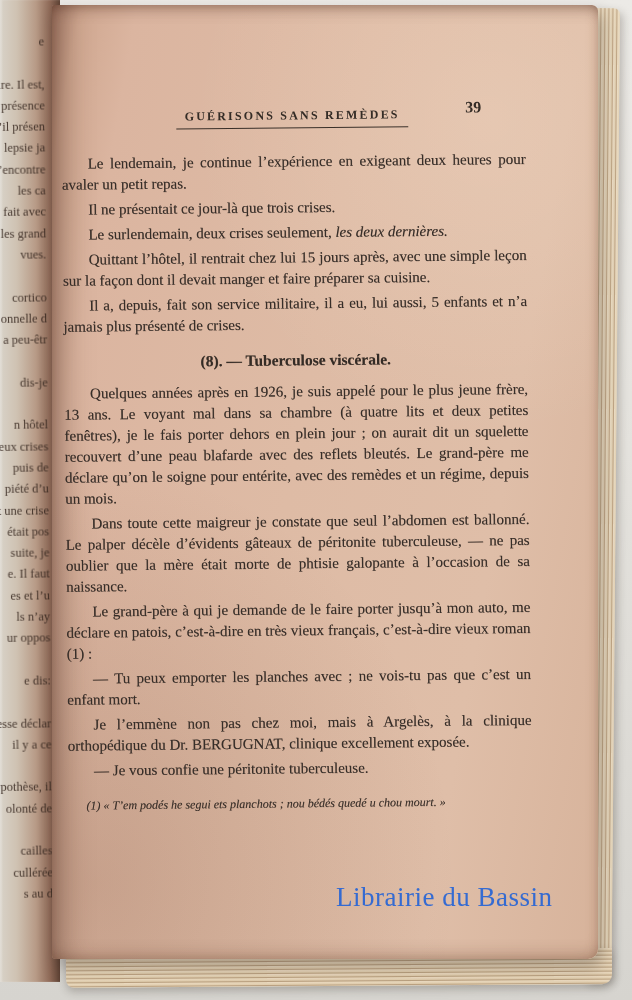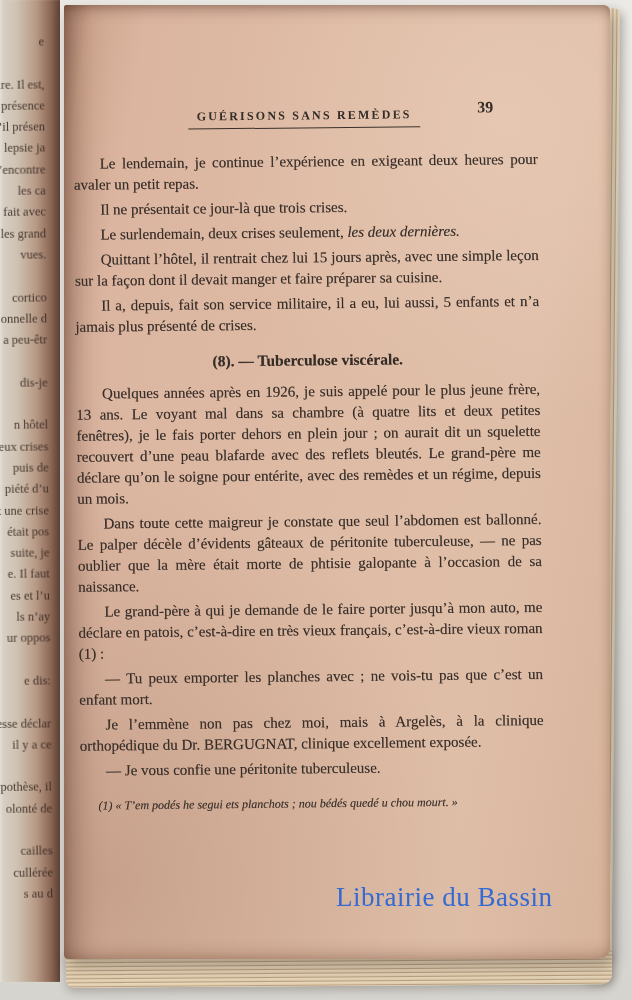--- a/index.html
+++ b/index.html
@@ -40,21 +40,21 @@
     position:absolute; left:66px; top:950px; width:546px; height:36px; z-index:1;
     background: repeating-linear-gradient(to bottom,
       #ead9bf 0px, #e0cdae 2px, #b99f7f 3px, #e6d5b8 4px);
     transform: rotate(-0.4deg);
     border-radius: 0 0 10px 8px;
     box-shadow: 0 4px 8px rgba(40,30,25,0.25);
   }
 
   
   .main-page {
-    position:absolute; left:64px; top:5px; width:546px; height:954px; z-index:2;
+    position:absolute; left:52px; top:5px; width:546px; height:954px; z-index:2;
     background:
       radial-gradient(90% 55% at 80% 12%, rgba(255,236,216,0.22), rgba(255,236,216,0) 60%),
       radial-gradient(120% 80% at 8% 92%, rgba(100,55,35,0.18), rgba(100,55,35,0) 55%),
       linear-gradient(100deg, #b98f7b 0%, #d0a891 4%, #dbb5a0 12%, #debba5 45%, #dfbea8 75%, #d7b39b 100%);
     border-radius: 2px 6px 10px 4px;
     box-shadow:
       inset 0 10px 16px -10px rgba(70,35,22,0.55),
       inset 26px 0 34px -22px rgba(70,35,22,0.60),
       inset -6px 0 14px -8px rgba(120,75,50,0.35),
       inset 0 -12px 18px -12px rgba(90,50,30,0.35),

